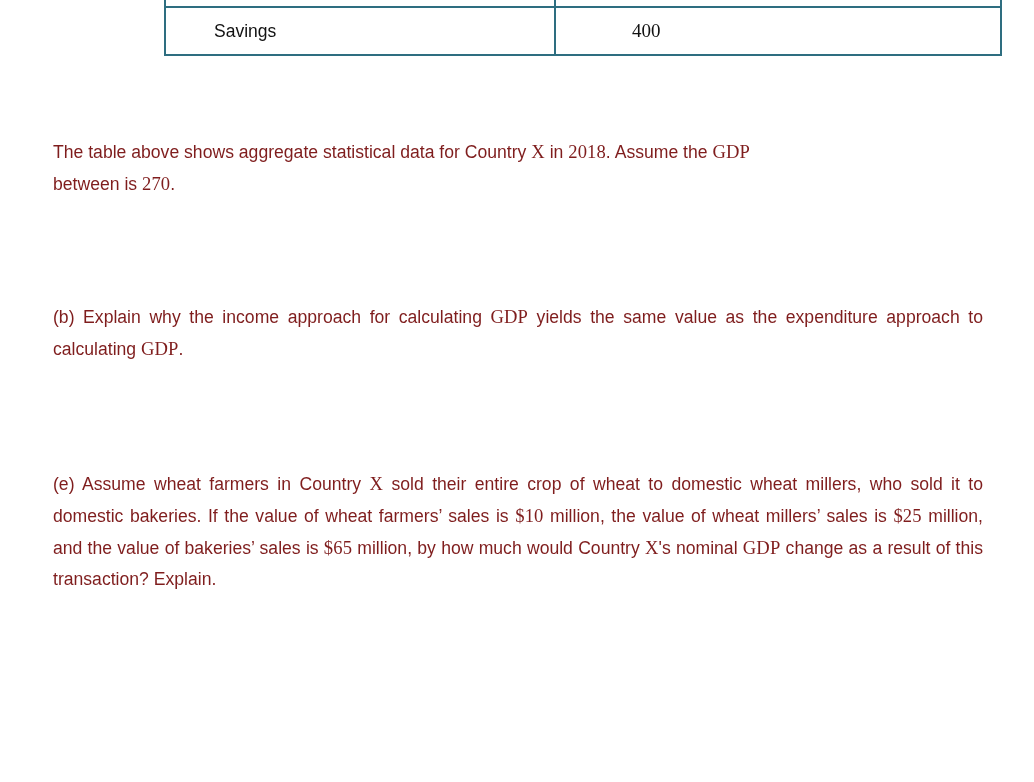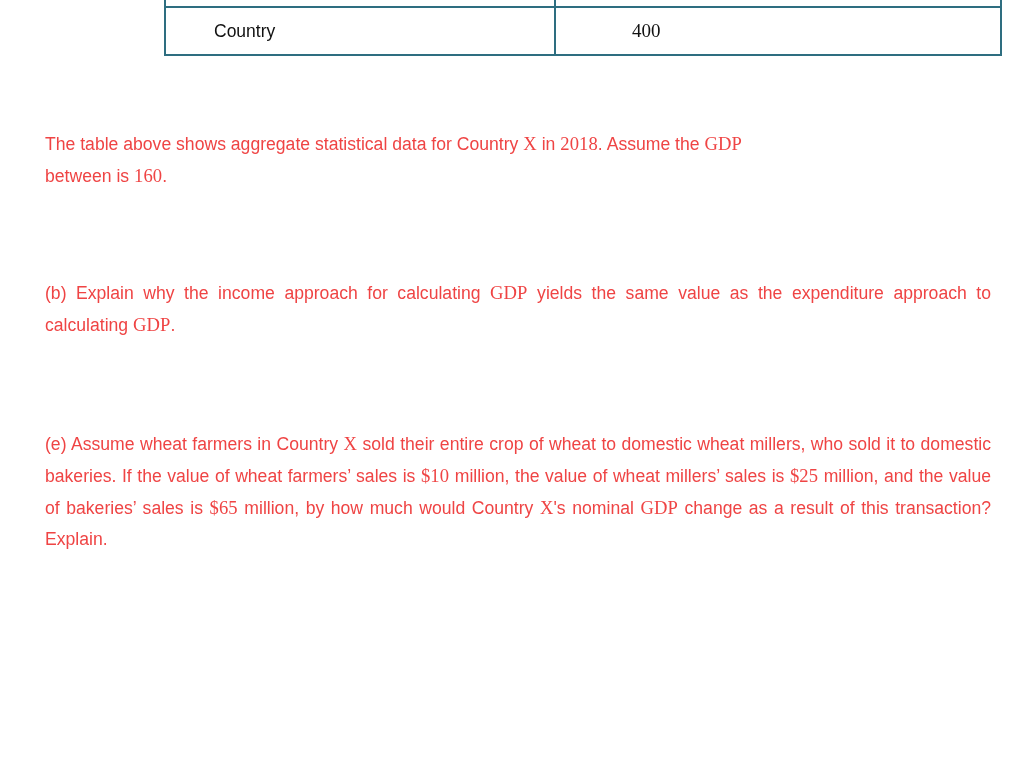--- a/index.html
+++ b/index.html
@@ -44,26 +44,26 @@
   }
 
   
   .content {
     position: absolute;
     left: 45px;
     top: 128px;
     width: 946px;
   }
   p.para {
-    margin: 0;
+    margin: 8px;
     font-size: 17.6px;
     line-height: 31px;
     text-align: justify;
     text-justify: inter-word;
-    color: #ef4444;
+    color: #7f1d1d;
     -webkit-hyphens: none;
     hyphens: none;
   }
   p.para.last-line-natural {
     text-align-last: left;
   }
   .gap-intro   { height: 56px; }
   .gap-item    { height: 29px; }
 
   
@@ -76,29 +76,29 @@
 </head>
 <body>
 
 <table class="data-table">
   <tbody>
     <tr>
       <td class="col-label">Rents</td>
       <td class="col-value">175</td>
     </tr>
     <tr>
-      <td class="col-label">Country</td>
+      <td class="col-label">Savings</td>
       <td class="col-value">400</td>
     </tr>
   </tbody>
 </table>
 
 <div class="content">
 
-  <p class="para"><span>The table above shows aggregate statistical data for Country </span><span class="m">X</span><span> in </span><span class="m">2018</span><span>. Assume  the </span><span class="m">GDP</span><br><span>between is </span><span class="m">160</span><span>.</span></p>
+  <p class="para"><span>The table above shows aggregate statistical data for Country </span><span class="m">X</span><span> in </span><span class="m">2018</span><span>. Assume  the </span><span class="m">GDP</span><br><span>between is </span><span class="m">270</span><span>.</span></p>
 
   <div class="gap-intro"></div>
 
 
   <div class="gap-item"></div>
 
   <p class="para last-line-natural"><span>(b) Explain why the income approach for calculating </span><span class="m">GDP</span><span> yields the same value as the expenditure approach to calculating </span><span class="m">GDP</span><span>.</span></p>
 
   <div class="gap-item"></div>
 

